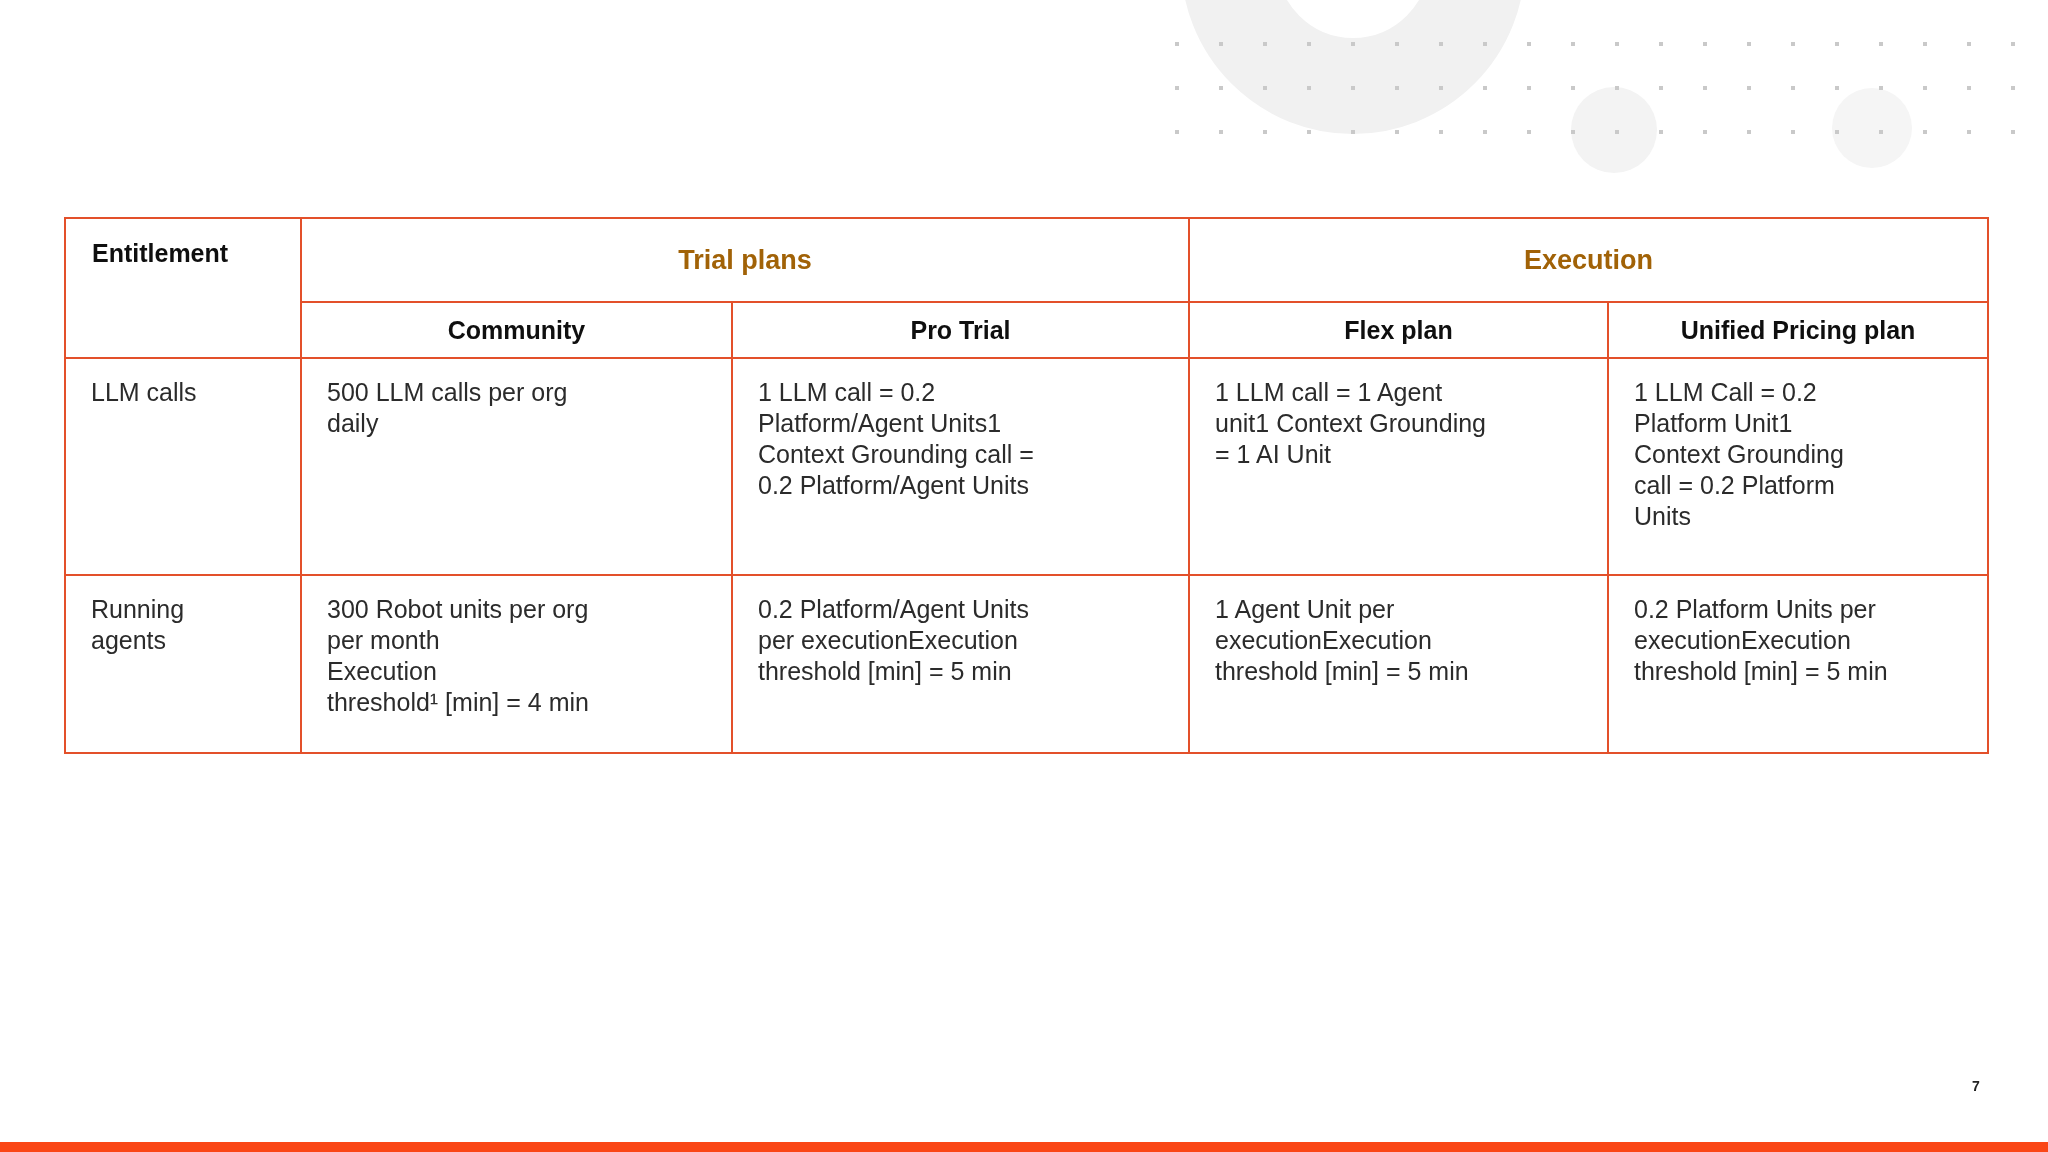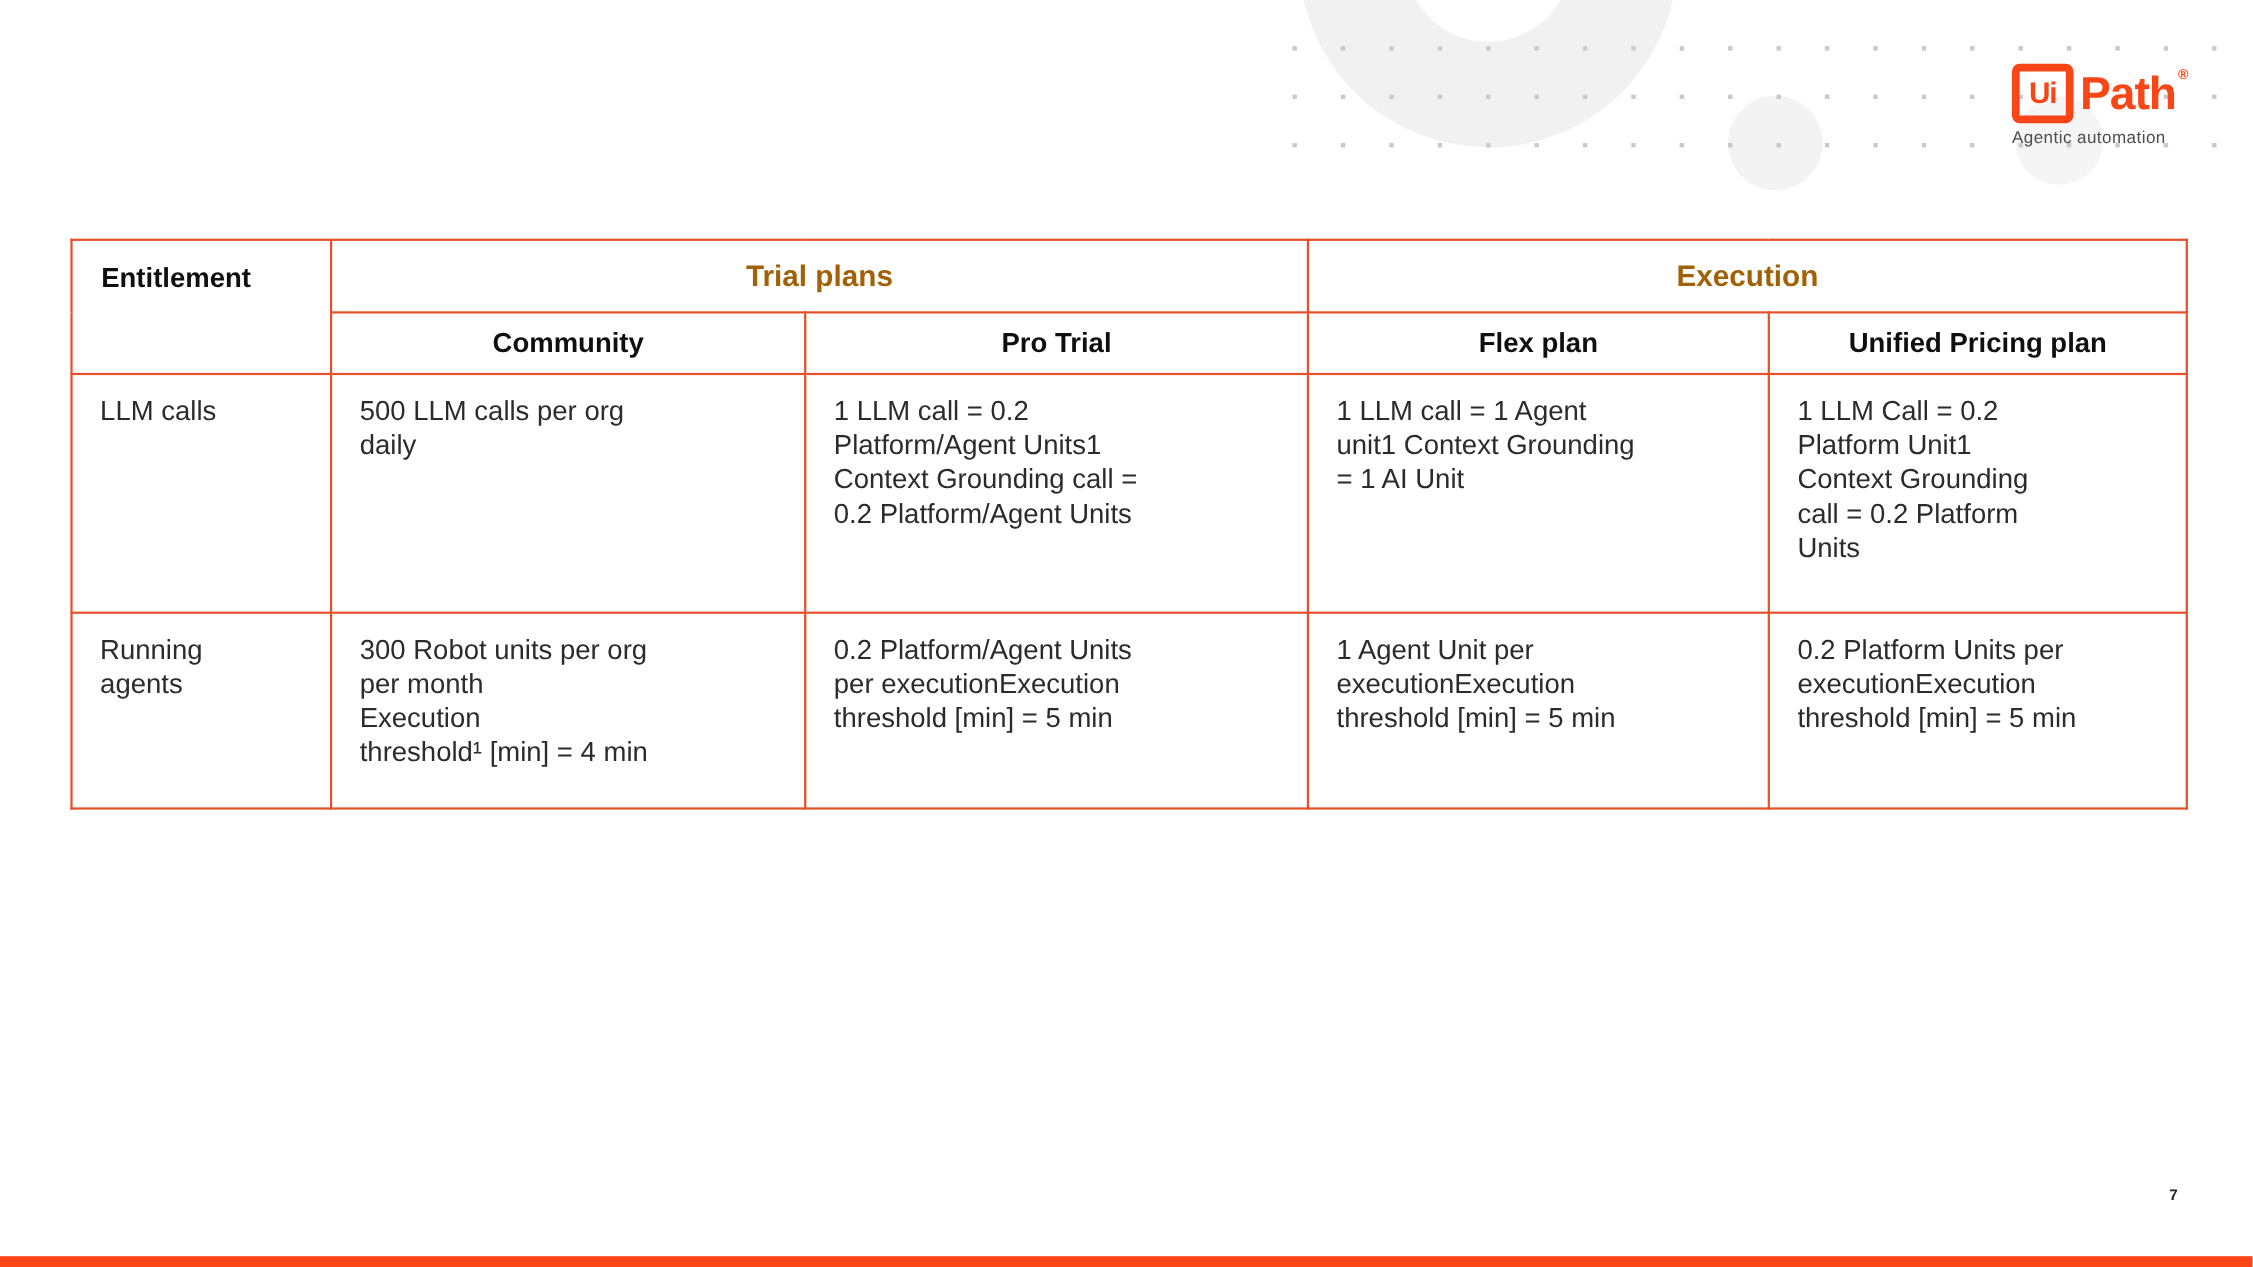--- a/index.html
+++ b/index.html
@@ -118,41 +118,31 @@
       <div class="dot" style="left: 1747px; top: 130px;"></div>
       <div class="dot" style="left: 1791px; top: 130px;"></div>
       <div class="dot" style="left: 1835px; top: 130px;"></div>
       <div class="dot" style="left: 1879px; top: 130px;"></div>
       <div class="dot" style="left: 1923px; top: 130px;"></div>
       <div class="dot" style="left: 1967px; top: 130px;"></div>
       <div class="dot" style="left: 2011px; top: 130px;"></div>
     </div>
 
 
-  <div class="logo">
-    <div class="logo-row">
-      <div class="logo-box">
-        <span>Ui</span>
-      </div>
-      <div class="logo-word">Path</div>
-      <div class="logo-reg">®</div>
-    </div>
-    <div class="logo-tagline">Agentic automation</div>
-  </div>
 
   <table class="pricing">
     <colgroup>
       <col style="width:236px">
         <col style="width:431px">
         <col style="width:457px">
       <col style="width:419px">
         <col style="width:380px">
     </colgroup>
     <tbody>
-        <tr style="height:66px">
+        <tr style="height:84px">
       <th class="corner-h" rowspan="2">Entitlement</th>
       <th class="group-h" colspan="2">Trial plans</th>
       <th class="group-h" colspan="2">Execution</th>
     </tr>
     <tr style="height:56px">
       <th class="plan-h">Community</th>
       <th class="plan-h">Pro Trial</th>
       <th class="plan-h">Flex plan</th>
       <th class="plan-h">Unified Pricing plan</th>
     </tr>

